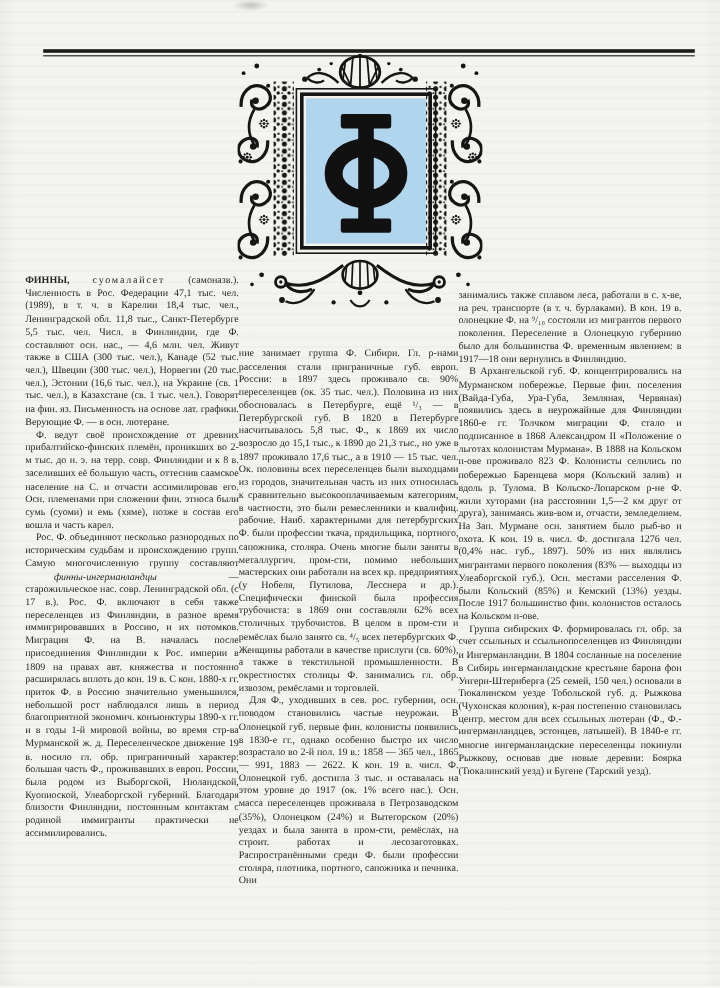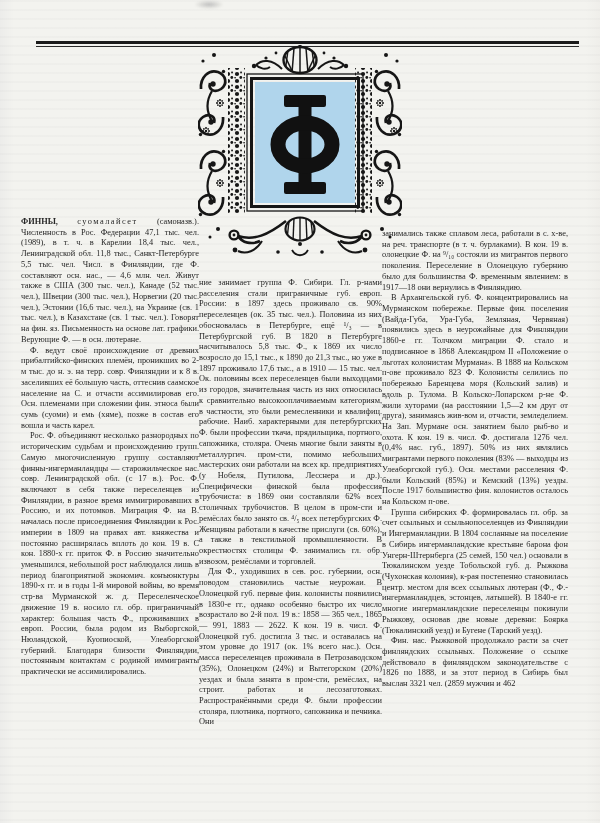--- a/index.html
+++ b/index.html
@@ -12,32 +12,32 @@
     color:#262626;
   }
   .smudge{position:absolute; left:194px; top:0; width:30px; height:9px;
     background:radial-gradient(ellipse at center, rgba(90,90,95,0.35), rgba(0,0,0,0) 70%);
     filter:blur(1px);}
   .rule-thick{position:absolute; left:36px; top:41px; width:543px; height:3px; background:#1b1b1b;}
   .rule-thin{position:absolute; left:36px; top:46px; width:543px; height:1px; background:#2a2a2a;}
   .ornament{position:absolute; left:198px; top:45px; width:204px; height:222px;}
   .sr{position:absolute; width:1px; height:1px; overflow:hidden; opacity:0;}
   .columns{
-    position:absolute; left:21px; top:217px; width:571px; height:556px;
+    position:absolute; left:21px; top:229px; width:571px; height:556px;
     display:flex; gap:0; overflow:hidden;
   }
   .col{font-size:8.35px; line-height:10.72px; text-align:justify; text-justify:inter-word;}
   .col1{width:178px;}
   .col2{width:183px; padding-top:61px;}
   .col3{width:186px; padding-top:12px;}
   .block{margin:0;}
   .block.indent{text-indent:9px;}
   .run.bold{font-weight:bold;}
   .run.spaced{letter-spacing:1.5px; word-spacing:2px;}
-  .run.italic{}
+  .run.italic{font-style:italic;margin-left:24px;}
   .ink{fill:#161616;}
   .ink-s{stroke:#161616; fill:none;}
 </style>
 </head>
 <body>
 
 <div class="page">
 
   <div class="smudge"></div>
   <div class="rule-thick"></div>
@@ -179,17 +179,16 @@
         <p class="block indent"><span class="run normal">Рос. Ф. объединяют несколько разнородных по историческим судьбам и происхождению групп. Самую многочисленную группу составляют </span><span class="run italic">финны-ингерманландцы</span><span class="run normal"> — старожильческое нас. совр. Ленинградской обл. (с 17 в.). Рос. Ф. включают в себя также переселенцев из Финляндии, в разное время иммигрировавших в Россию, и их потомков. Миграция Ф. на В. началась после присоединения Финляндии к Рос. империи в 1809 на правах авт. княжества и постоянно расширялась вплоть до кон. 19 в. С кон. 1880-х гг. приток Ф. в Россию значительно уменьшился, небольшой рост наблюдался лишь в период благоприятной экономич. конъюнктуры 1890-х гг. и в годы 1-й мировой войны, во время стр-ва Мурманской ж. д. Переселенческое движение 19 в. носило гл. обр. приграничный характер: большая часть Ф., проживавших в европ. России, была родом из Выборгской, Нюландской, Куопиоской, Улеаборгской губерний. Благодаря близости Финляндии, постоянным контактам с родиной иммигранты практически не ассимилировались.</span></p>
       </div>
     <div class="col col2">
         <p class="block"><span class="run normal">ние занимает группа Ф. Сибири. Гл. р-нами расселения стали приграничные губ. европ. России: в 1897 здесь проживало св. 90% переселенцев (ок. 35 тыс. чел.). Половина из них обосновалась в Петербурге, ещё ¹/₃ — в Петербургской губ. В 1820 в Петербурге насчитывалось 5,8 тыс. Ф., к 1869 их число возросло до 15,1 тыс., к 1890 до 21,3 тыс., но уже в 1897 проживало 17,6 тыс., а в 1910 — 15 тыс. чел. Ок. половины всех переселенцев были выходцами из городов, значительная часть из них относилась к сравнительно высокооплачиваемым категориям, в частности, это были ремесленники и квалифиц. рабочие. Наиб. характерными для петербургских Ф. были профессии ткача, прядильщика, портного, сапожника, столяра. Очень многие были заняты в металлургич. пром-сти, помимо небольших мастерских они работали на всех кр. предприятиях (у Нобеля, Путилова, Лесснера и др.). Специфически финской была профессия трубочиста: в 1869 они составляли 62% всех столичных трубочистов. В целом в пром-сти и ремёслах было занято св. ⁴/₅ всех петербургских Ф. Женщины работали в качестве прислуги (св. 60%), а также в текстильной промышленности. В окрестностях столицы Ф. занимались гл. обр. извозом, ремёслами и торговлей.</span></p>
         <p class="block indent"><span class="run normal">Для Ф., уходивших в сев. рос. губернии, осн. поводом становились частые неурожаи. В Олонецкой губ. первые фин. колонисты появились в 1830-е гг., однако особенно быстро их число возрастало во 2-й пол. 19 в.: 1858 — 365 чел., 1865 — 991, 1883 — 2622. К кон. 19 в. числ. Ф. Олонецкой губ. достигла 3 тыс. и оставалась на этом уровне до 1917 (ок. 1% всего нас.). Осн. масса переселенцев проживала в Петрозаводском (35%), Олонецком (24%) и Вытегорском (20%) уездах и была занята в пром-сти, ремёслах, на строит. работах и лесозаготовках. Распространёнными среди Ф. были профессии столяра, плотника, портного, сапожника и печника. Они</span></p>
       </div>
     <div class="col col3">
         <p class="block"><span class="run normal">занимались также сплавом леса, работали в с. х-ве, на реч. транспорте (в т. ч. бурлаками). В кон. 19 в. олонецкие Ф. на ⁹/₁₀ состояли из мигрантов первого поколения. Переселение в Олонецкую губернию было для большинства Ф. временным явлением: в 1917—18 они вернулись в Финляндию.</span></p>
         <p class="block indent"><span class="run normal">В Архангельской губ. Ф. концентрировались на Мурманском побережье. Первые фин. поселения (Вайда-Губа, Ура-Губа, Земляная, Червяная) появились здесь в неурожайные для Финляндии 1860-е гг. Толчком миграции Ф. стало и подписанное в 1868 Александром II «Положение о льготах колонистам Мурмана». В 1888 на Кольском п-ове проживало 823 Ф. Колонисты селились по побережью Баренцева моря (Кольский залив) и вдоль р. Тулома. В Кольско-Лопарском р-не Ф. жили хуторами (на расстоянии 1,5—2 км друг от друга), занимаясь жив-вом и, отчасти, земледелием. На Зап. Мурмане осн. занятием было рыб-во и охота. К кон. 19 в. числ. Ф. достигала 1276 чел. (0,4% нас. губ., 1897). 50% из них являлись мигрантами первого поколения (83% — выходцы из Улеаборгской губ.). Осн. местами расселения Ф. были Кольский (85%) и Кемский (13%) уезды. После 1917 большинство фин. колонистов осталось на Кольском п-ове.</span></p>
         <p class="block indent"><span class="run normal">Группа сибирских Ф. формировалась гл. обр. за счет ссыльных и ссыльнопоселенцев из Финляндии и Ингерманландии. В 1804 сосланные на поселение в Сибирь ингерманландские крестьяне барона фон Унгерн-Штернберга (25 семей, 150 чел.) основали в Тюкалинском уезде Тобольской губ. д. Рыжкова (Чухонская колония), к-рая постепенно становилась центр. местом для всех ссыльных лютеран (Ф., Ф.-ингерманландцев, эстонцев, латышей). В 1840-е гг. многие ингерманландские переселенцы покинули Рыжкову, основав две новые деревни: Боярка (Тюкалинский уезд) и Бугене (Тарский уезд).</span></p>
-        <p class="block indent"><span class="run normal">Фин. нас. Рыжковой продолжало расти за счет финляндских ссыльных. Положение о ссылке действовало в финляндском законодательстве с 1826 по 1888, и за этот период в Сибирь был выслан 3321 чел. (2859 мужчин и 462</span></p>
       </div>
   </div>
 
 </div>
 
 </body></html>

